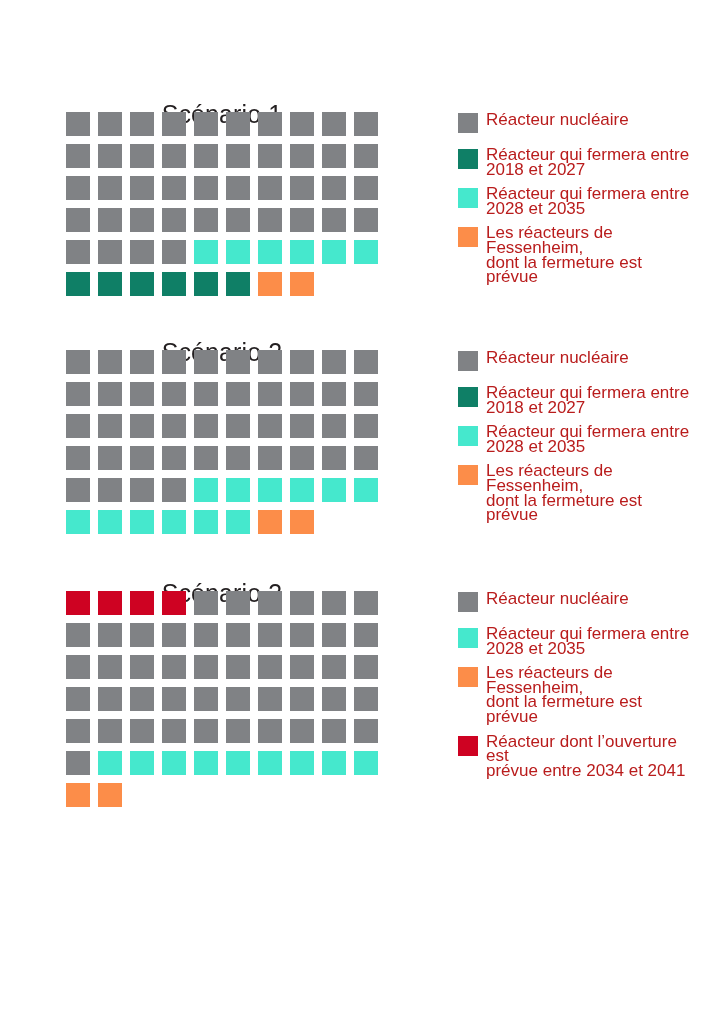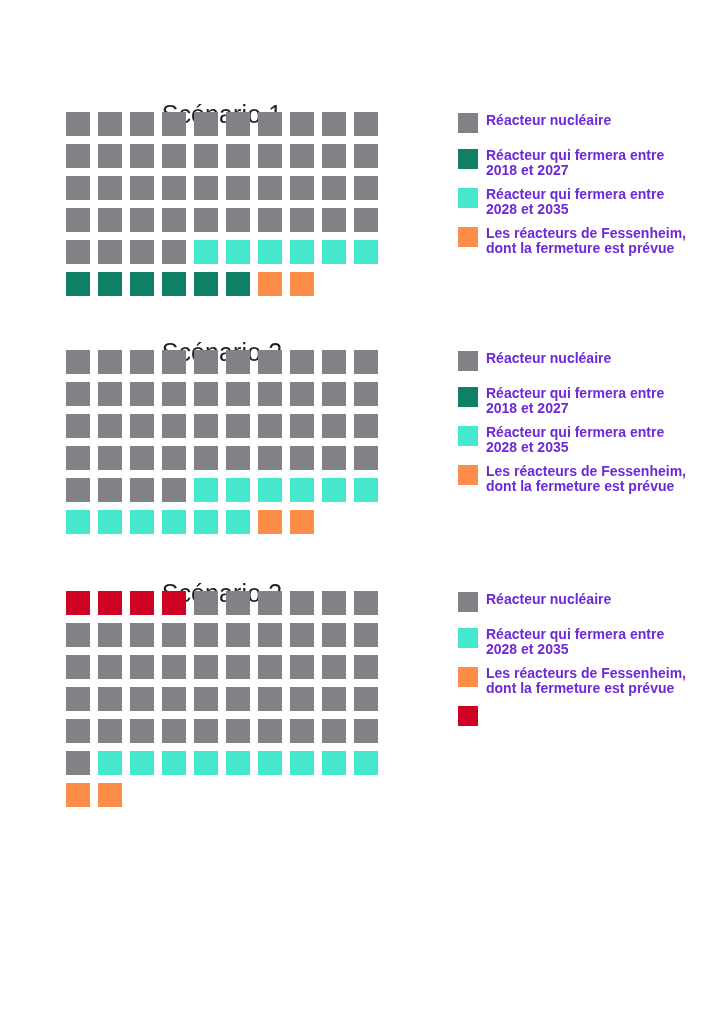--- a/index.html
+++ b/index.html
@@ -84,24 +84,24 @@
   .legend-swatch {
     position: absolute;
     left: 0;
     top: 1px;
     width: 20px;
     height: 20px;
   }
   .legend-label {
     display: block;
     margin-left: 28px;
-    font-size: 14px;
+    font-size: 17px;
     line-height: 14.6px;
-    font-weight: 700;
-    color: #6d28d9;
+    font-weight: 400;
+    color: #b91c1c;
     padding-top: 1px;
     max-width: 205px;
   }
   .legend-item.two-line .legend-label {
     padding-top: 0;
   }
 </style>
 </head>
 <body>
 
@@ -186,17 +186,18 @@
         <div class="legend-item two-line">
           <span class="legend-swatch" style="background: rgb(69, 232, 205);"></span>
           <span class="legend-label">Réacteur qui fermera entre<br>2028 et 2035</span>
         </div>
         <div class="legend-item two-line">
           <span class="legend-swatch" style="background: rgb(252, 141, 73);"></span>
           <span class="legend-label">Les réacteurs de Fessenheim,<br>dont la fermeture est prévue</span>
         </div>
         <div class="legend-item two-line">
           <span class="legend-swatch" style="background: rgb(206, 2, 34);"></span>
+          <span class="legend-label">Réacteur dont l’ouverture est<br>prévue entre 2034 et 2041</span>
         </div>
       </div>
   </section>
 
 </div>
 
 </body></html>

